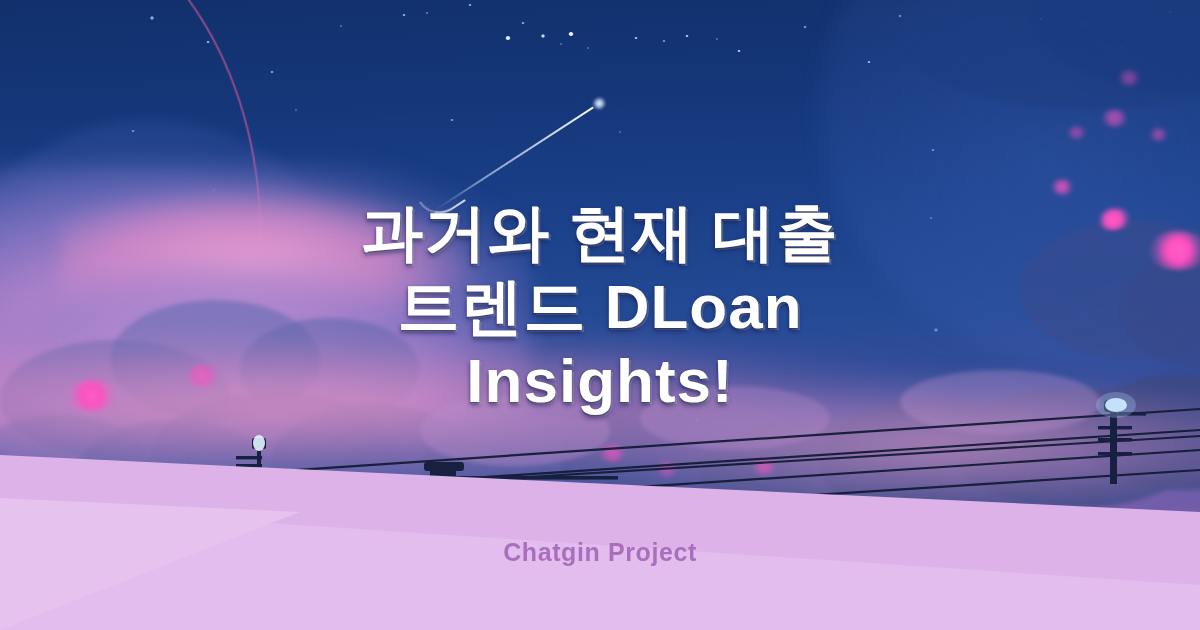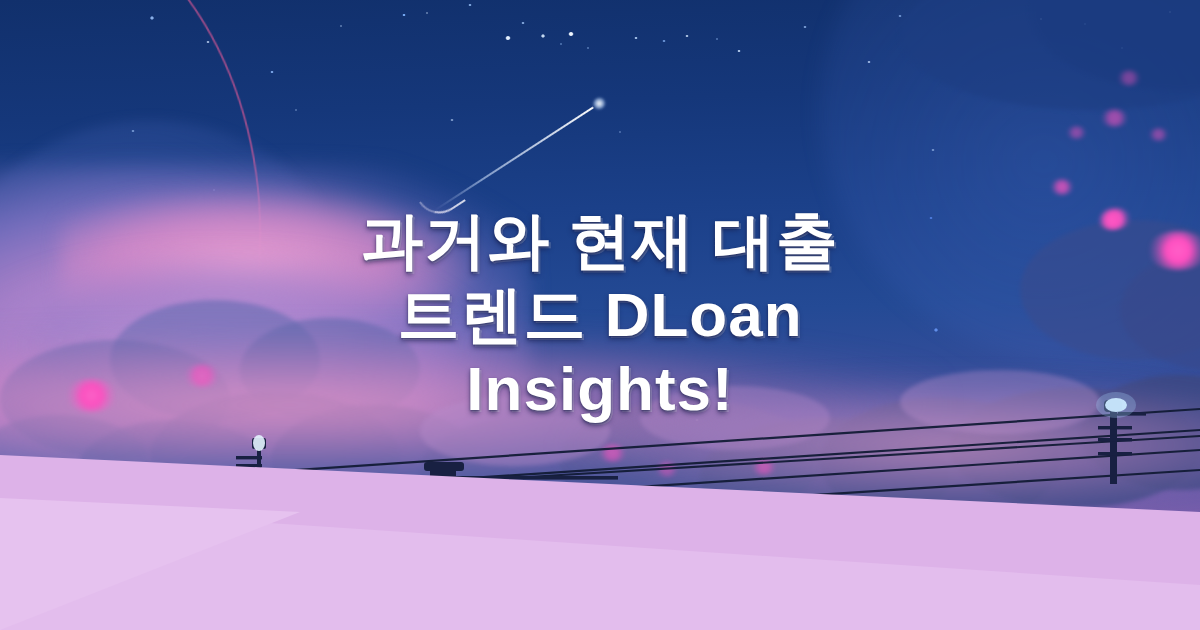--- a/index.html
+++ b/index.html
@@ -181,21 +181,20 @@
     font-size:62px;
     font-weight:bold;
     line-height:74px;
     letter-spacing:1px;
     text-shadow:
        0 3px 5px rgba(20,25,70,0.60),
        0 1px 2px rgba(20,25,70,0.45),
        2px 2px 0 rgba(255,255,255,0.25);
     white-space:pre-line;
     z-index:40;
-    margin-top:8px;
   }
   .footer {
     position:absolute;
     left:0; right:0; top:538px;
     text-align:center;
     color:#a569b8;
     font-size:25px;
     font-weight:bold;
     letter-spacing:0.6px;
     z-index:40;
@@ -360,14 +359,15 @@
   </svg>
 
   <div class="ground-main"></div>
   <div class="ground-wedge"></div>
   <div class="ground-wedge2"></div>
 
   <div class="title">과거와 현재 대출
 트렌드 DLoan
 Insights!</div>
 
+  <div class="footer">Chatgin Project</div>
 
 </div>
 
 </body></html>

